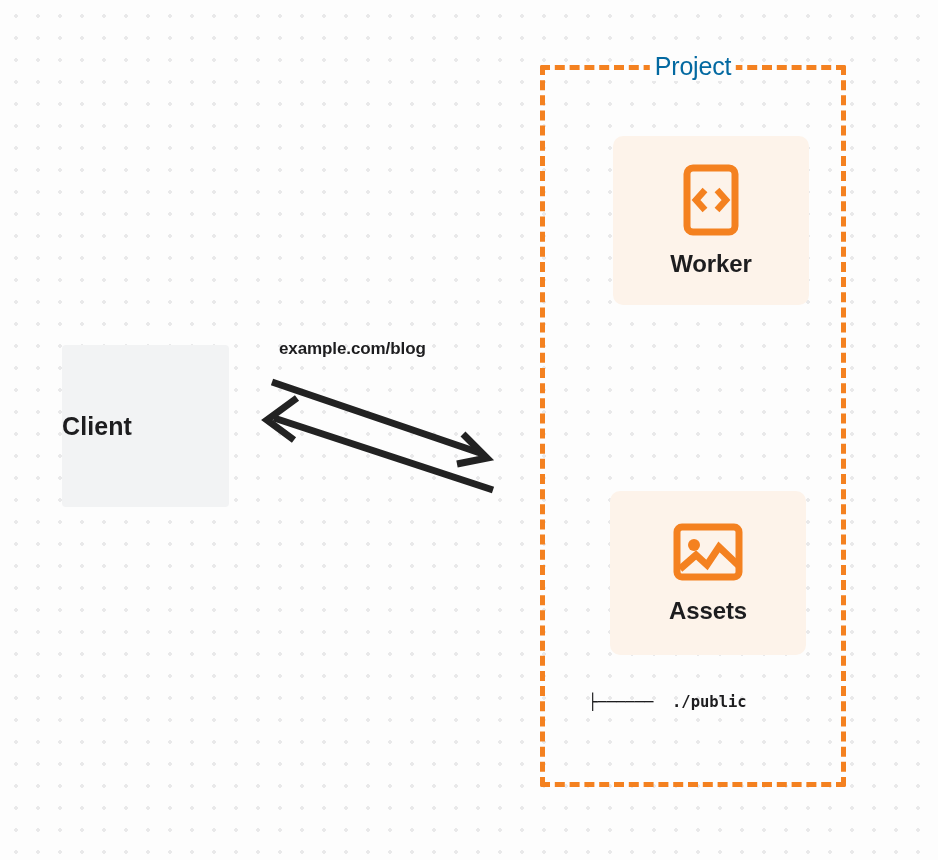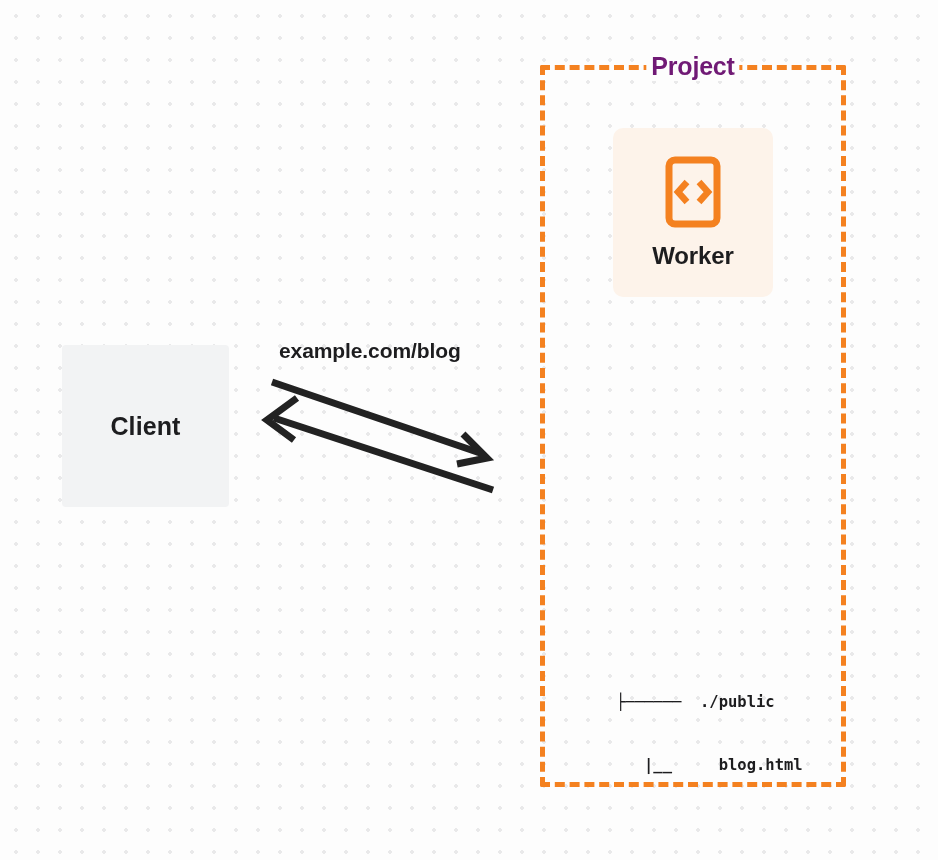--- a/index.html
+++ b/index.html
@@ -28,35 +28,34 @@
   .client-box {
     position: absolute;
     left: 62px;
     top: 345px;
     width: 167px;
     height: 162px;
     background: #f2f3f4;
     border-radius: 4px;
     display: flex;
     align-items: center;
-    justify-content: center;
   }
   .client-label {
     font-size: 25px;
     font-weight: bold;
     color: #1d1d1f;
     letter-spacing: 0.1px;
   }
 
   
   .conn-label {
     position: absolute;
     left: 279px;
     top: 339px;
-    font-size: 21px;
+    font-size: 17px;
     font-weight: bold;
     color: #1d1d1f;
     white-space: nowrap;
     letter-spacing: -0.1px;
   }
 
   
   .arrows-svg {
     position: absolute;
     left: 250px;
@@ -78,36 +77,37 @@
     box-sizing: border-box;
   }
   .project-title {
     position: absolute;
     left: 50%;
     top: -18px;
     transform: translateX(-50%);
     background: #fdfdfd;
     padding: 0 5px;
     font-size: 25px;
-    font-weight: bold;
-    color: #701a75;
+    font-weight: normal;
+    color: #0369a1;
     white-space: nowrap;
     letter-spacing: -0.2px;
   }
 
   
   .card {
     position: absolute;
-    width: 160px;
+    width: 196px;
     background: #fdf3ea;
     border-radius: 10px;
     display: flex;
     flex-direction: column;
     align-items: center;
     justify-content: center;
+    margin-top: 8px;
   }
   .card-worker {
     left: 613px;
     top: 128px;
     height: 169px;
   }
   .card-assets {
     left: 610px;
     top: 483px;
     height: 164px;
@@ -167,20 +167,27 @@
 
   <div class="card card-worker">
     <svg class="card-icon" width="58" height="72" viewBox="0 0 58 72" xmlns="http://www.w3.org/2000/svg">
       <rect x="5" y="4" width="48" height="64" rx="6" ry="6" fill="none" stroke="#f48120" stroke-width="7"></rect>
       <polyline points="23,26 14,36 23,46" fill="none" stroke="#f48120" stroke-width="6.5" stroke-linecap="butt" stroke-linejoin="miter"></polyline>
       <polyline points="35,26 44,36 35,46" fill="none" stroke="#f48120" stroke-width="6.5" stroke-linecap="butt" stroke-linejoin="miter"></polyline>
     </svg>
     <span class="card-label">Worker</span>
   </div>
 
+  <div class="card card-assets">
+    <svg class="card-icon" width="72" height="62" viewBox="0 0 72 62" xmlns="http://www.w3.org/2000/svg">
+      <rect x="5" y="6" width="62" height="50" rx="5" ry="5" fill="none" stroke="#f48120" stroke-width="7"></rect>
+      <circle cx="22" cy="24" r="6" fill="#f48120"></circle>
+      <polyline points="8,48 24,34 35,44 47,26 67,45" fill="none" stroke="#f48120" stroke-width="7" stroke-linecap="butt" stroke-linejoin="miter"></polyline>
+    </svg>
+    <span class="card-label">Assets</span>
+  </div>
 
   <div class="file-tree">
     <span class="file-tree-line">├──────  ./public</span>
-    <span class="file-tree-line">      |__     blog.html</span>
     
   </div>
 
 </div>
 
 </body></html>

